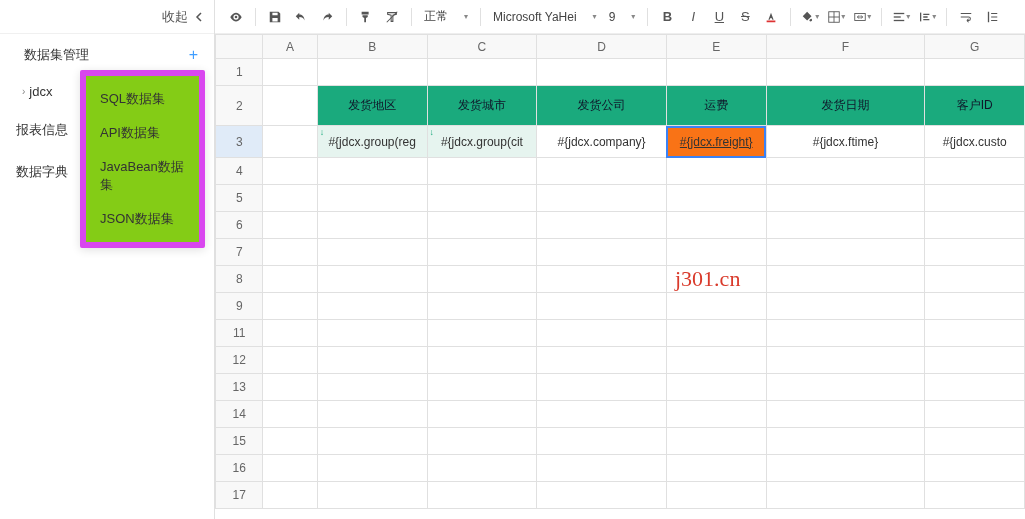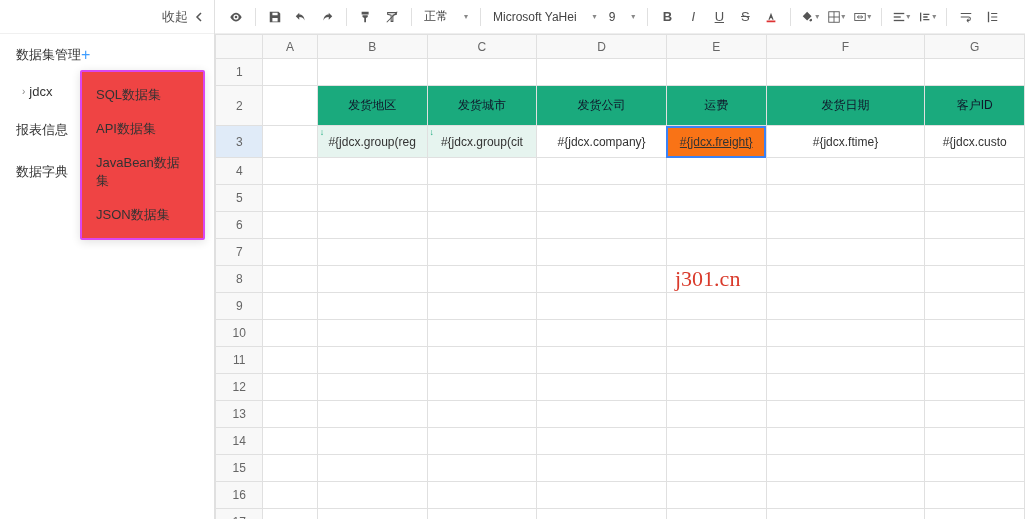--- a/index.html
+++ b/index.html
@@ -1,26 +1,26 @@
 <!DOCTYPE html>
 <html><head>
 <meta charset="utf-8">
 <style>
 * { margin: 0; padding: 0; box-sizing: border-box; }
 body { font-family: "Microsoft YaHei", Arial, sans-serif; font-size: 12px; color: #333; background: #fff; overflow: hidden; }
 .app { display: flex; width: 1025px; height: 519px; }
 .sidebar { width: 215px; border-right: 1px solid #e0e0e0; position: relative; }
 .collapse-bar { height: 34px; display: flex; align-items: center; justify-content: flex-end; padding: 8px 10px; font-size: 13px; color: #555; gap: 6px; border-bottom: 1px solid #f0f0f0; }
 .collapse-bar svg { width: 10px; height: 10px; }
-.side-block { padding: 12px 16px 10px 16px; display: flex; align-items: center; font-size: 13px; color: #333; }
+.side-block { padding: 12px 16px 10px 24px; display: flex; justify-content: space-between; align-items: center; font-size: 13px; color: #333; }
 .side-block .plus { color: #409eff; font-size: 16px; font-weight: 300; cursor: pointer; }
 .side-item { padding: 10px 16px 10px 22px; font-size: 13px; color: #333; display: flex; align-items: center; gap: 4px; }
 .side-item .chev { font-size: 10px; color: #888; }
 .side-plain { padding: 12px 16px; font-size: 13px; color: #333; }
-.context-menu { position: absolute; left: 80px; top: 70px; width: 125px; background: #ef4444; border: 2px solid #d946ef; box-shadow: 0 2px 10px rgba(0,0,0,0.12); border-radius: 2px; padding: 6px 0; z-index: 10; }
+.context-menu { position: absolute; left: 80px; top: 70px; width: 125px; background: #84cc16; border: 6px solid #d946ef; box-shadow: 0 2px 10px rgba(0,0,0,0.12); border-radius: 2px; padding: 6px 0; z-index: 10; }
 .context-menu .mi { padding: 8px 14px; font-size: 13px; color: #333; cursor: pointer; }
 .main { flex: 1; display: flex; flex-direction: column; overflow: hidden; }
 .toolbar { height: 34px; display: flex; align-items: center; padding: 0 10px; gap: 4px; border-bottom: 1px solid #eee; }
 .tb-ico { width: 22px; height: 22px; display: flex; align-items: center; justify-content: center; color: #555; cursor: pointer; border-radius: 2px; }
 .tb-ico svg { width: 14px; height: 14px; }
 .tb-sep { width: 1px; height: 18px; background: #e0e0e0; margin: 0 4px; }
 .tb-text { font-size: 12px; color: #444; padding: 0 4px; display: flex; align-items: center; gap: 16px; cursor: pointer; }
 .tb-drop { font-size: 8px; color: #888; }
 .grid-wrap { flex: 1; position: relative; overflow: auto; }
 table.grid { border-collapse: collapse; table-layout: fixed; }
@@ -290,30 +290,20 @@
               <th class="row-hdr">9</th>
               <td></td>
               <td></td>
               <td></td>
               <td></td>
               <td></td>
               <td></td>
               <td></td>
             </tr>
         <tr class="r">
-              <th class="row-hdr">10</th>
-              <td></td>
-              <td></td>
-              <td></td>
-              <td></td>
-              <td></td>
-              <td></td>
-              <td></td>
-            </tr>
-        <tr class="r">
               <th class="row-hdr">11</th>
               <td></td>
               <td></td>
               <td></td>
               <td></td>
               <td></td>
               <td></td>
               <td></td>
             </tr>
         <tr class="r">

